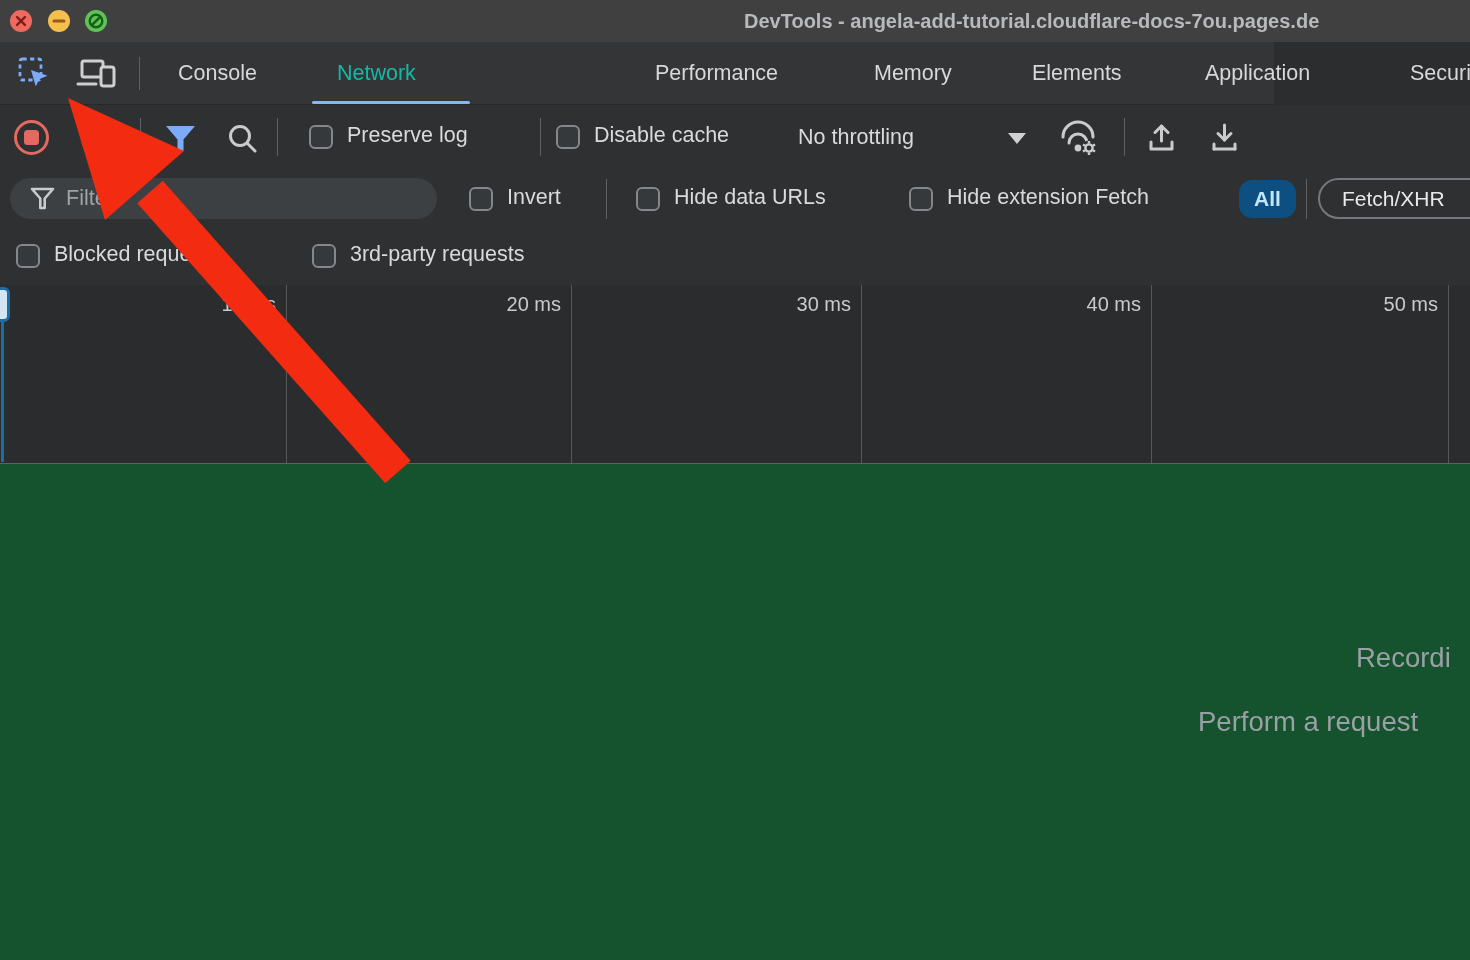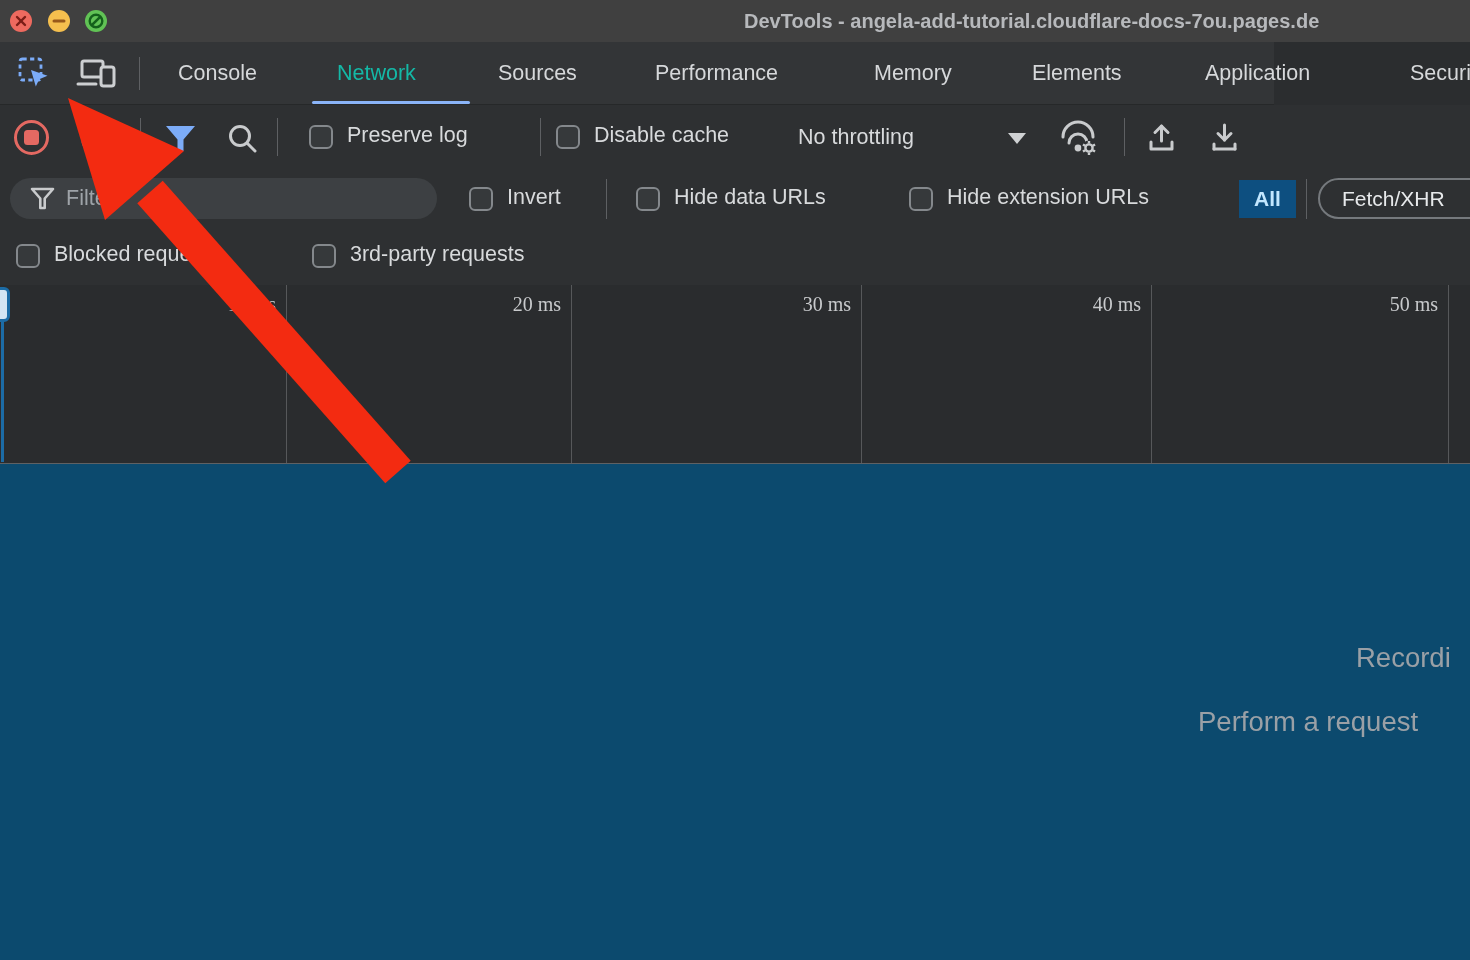--- a/index.html
+++ b/index.html
@@ -41,33 +41,33 @@
   .caret-down { position:absolute; left:1008px; top:28px; width:0; height:0;
                 border-left:9px solid transparent; border-right:9px solid transparent; border-top:11px solid #cfd1d3; }
 
   .filter-input-wrap { position:absolute; left:10px; top:8px; width:427px; height:41px; background:#3d4043; border-radius:21px; }
   .filter-input-wrap svg { position:absolute; left:20px; top:9px; }
   .filter-input { position:absolute; left:56px; top:0; width:350px; height:41px; background:transparent; border:none; outline:none;
                   font-size:21.5px; color:#d8dadc; font-family:inherit; }
   .filter-input::placeholder { color:#9ea3a8; opacity:1; }
 
   .chip-all { position:absolute; left:1239px; top:10px; width:57px; height:38px; background:#0d4f80; color:#c2e7ff;
-              border-radius:0; font-size:21px; font-weight:700; text-align:center; line-height:38px; }
+              border-radius:13px; font-size:21px; font-weight:700; text-align:center; line-height:38px; }
   .chip-fetch { position:absolute; left:1318px; top:8px; width:174px; height:41px; border:2px solid #75797d; border-radius:21px;
                 color:#e7e9eb; font-size:21px; line-height:37px; text-align:left; padding-left:22px; white-space:nowrap; }
 
   
-  .overview { position:absolute; left:0; top:285px; width:1470px; height:178px; background:#2a2c2e; display:flex;font-family:Liberation Serif, serif; }
+  .overview { position:absolute; left:0; top:285px; width:1470px; height:178px; background:#2a2c2e; display:flex; }
   .ov-cell { height:100%; border-right:1px solid #56585a; position:relative; }
   .ov-label { position:absolute; right:10px; top:8px; font-size:20px; color:#c8cacc; white-space:nowrap; }
   .ov-handle { position:absolute; left:-5px; top:2px; width:15px; height:35px; background:#d3e5f3; border:3px solid #1c6ca6; border-radius:6px; z-index:3; }
   .ov-handle-line { position:absolute; left:1px; top:34px; width:3px; height:143px; background:#1c6ca6; z-index:3; }
 
   
-  .main-area { position:absolute; left:0; top:463px; width:1470px; height:497px; background:#0c4a6e; border-top:1.5px solid #5f6163; }
+  .main-area { position:absolute; left:0; top:463px; width:1470px; height:497px; background:#14532d; border-top:1.5px solid #5f6163; }
   .empty-line { position:absolute; font-size:27.5px; color:#9aa0a6; white-space:nowrap; }
   .empty-line.l1 { left:1356px; top:178px; }
   .empty-line.l2 { left:1198px; top:242px; }
 
   
   .annotation { position:absolute; left:28px; top:84px; z-index:60; pointer-events:none; }
 </style>
 </head>
 <body>
 
@@ -103,21 +103,20 @@
     </svg>
     <svg class="icon" style="left:76px; top:15px;" width="42" height="34">
       <rect x="6" y="4" width="21" height="16" rx="2" fill="none" stroke="#cdcfd1" stroke-width="3"></rect>
       <line x1="2" y1="27" x2="20" y2="27" stroke="#cdcfd1" stroke-width="3" stroke-linecap="round"></line>
       <rect x="25" y="10" width="13" height="19" rx="2.5" fill="#333537" stroke="#cdcfd1" stroke-width="3"></rect>
     </svg>
     <div class="vsep" style="left:139px; top:15px; height:33px;"></div>
 
     <div class="tab" style="left:152px; padding:0 26px;"><span>Console</span></div>
     <div class="tab active" style="left:311px; padding:0 26px;"><span>Network</span></div>
-    <div class="tab" style="left:472px; padding:0 26px;"><span>Sources</span></div>
     <div class="tab" style="left:629px; padding:0 26px;"><span>Performance</span></div>
     <div class="tab" style="left:848px; padding:0 26px;"><span>Memory</span></div>
     <div class="tab" style="left:1006px; padding:0 26px;"><span>Elements</span></div>
     <div class="tab" style="left:1179px; padding:0 26px;"><span>Application</span></div>
     <div class="tab" style="left:1384px; padding:0 26px;"><span>Security</span></div>
     <div class="tab-underline"></div>
   </div>
 
   <div class="row row1">
     <div class="record-btn">
@@ -196,21 +195,21 @@
 
     <div class="checkbox" style="left:469px; top:17px;"></div>
     <div class="cb-label" style="left:507px; top:15px;">Invert</div>
 
     <div class="vsep" style="left:606px; top:9px; height:40px;"></div>
 
     <div class="checkbox" style="left:636px; top:17px;"></div>
     <div class="cb-label" style="left:674px; top:15px;text-align:right;">Hide data URLs</div>
 
     <div class="checkbox" style="left:909px; top:17px;"></div>
-    <div class="cb-label" style="left:947px; top:15px;">Hide extension URLs</div>
+    <div class="cb-label" style="left:947px; top:15px;">Hide extension Fetch</div>
 
     <div class="chip-all">All</div>
     <div class="vsep" style="left:1306px; top:9px; height:40px;"></div>
     <div class="chip-fetch">Fetch/XHR</div>
   </div>
 
   <div class="row row3">
     <div class="checkbox" style="left:16px; top:16px;"></div>
     <div class="cb-label" style="left:54px; top:14px;">Blocked requests</div>
 

